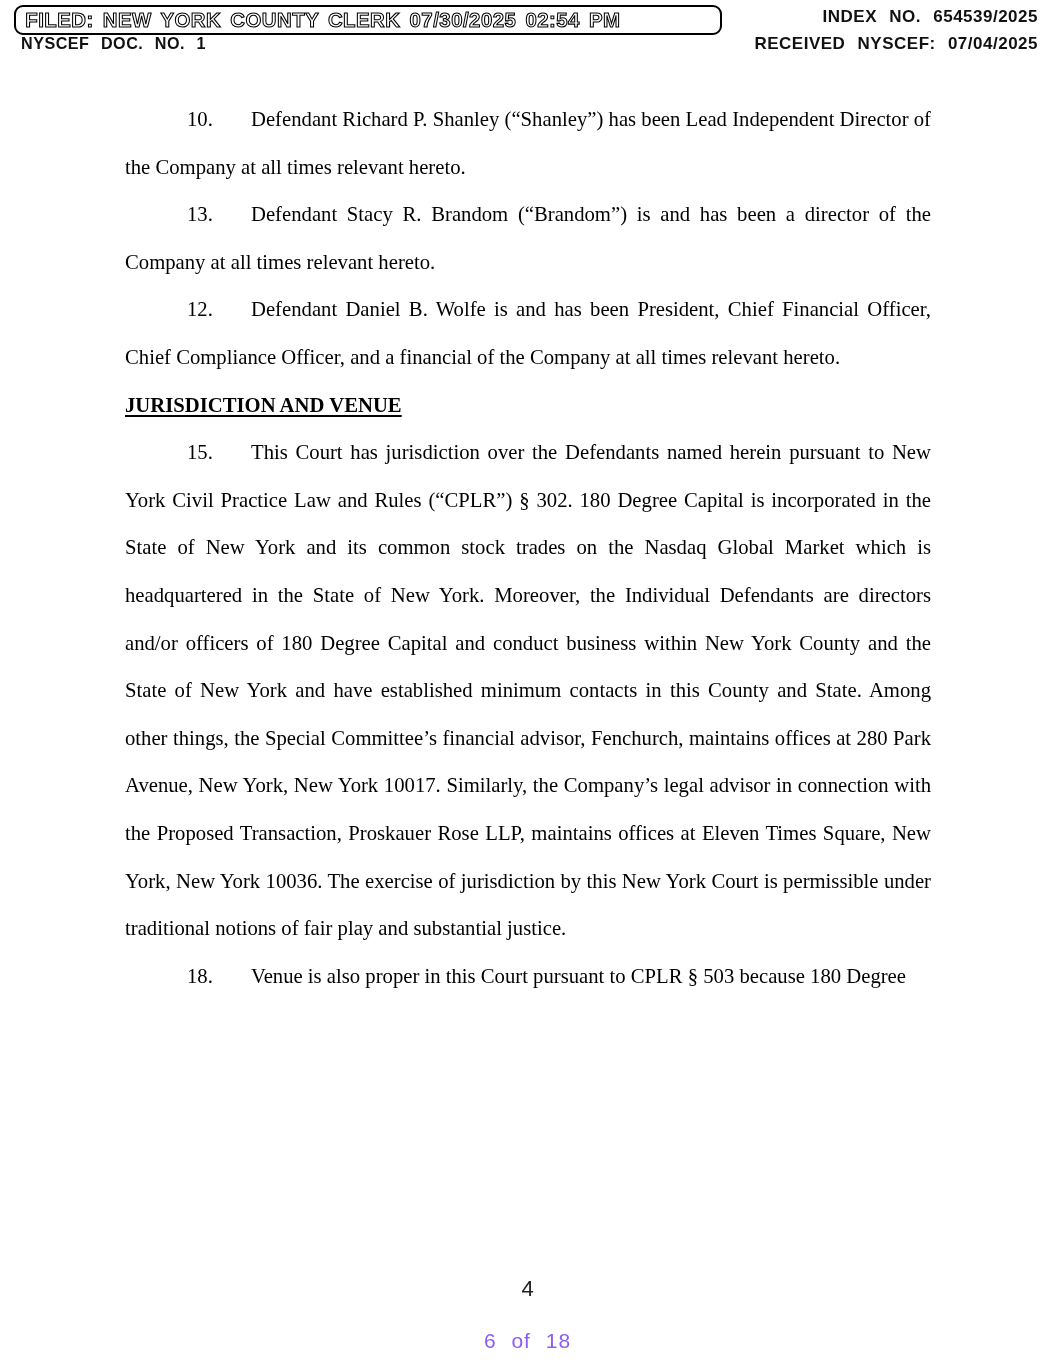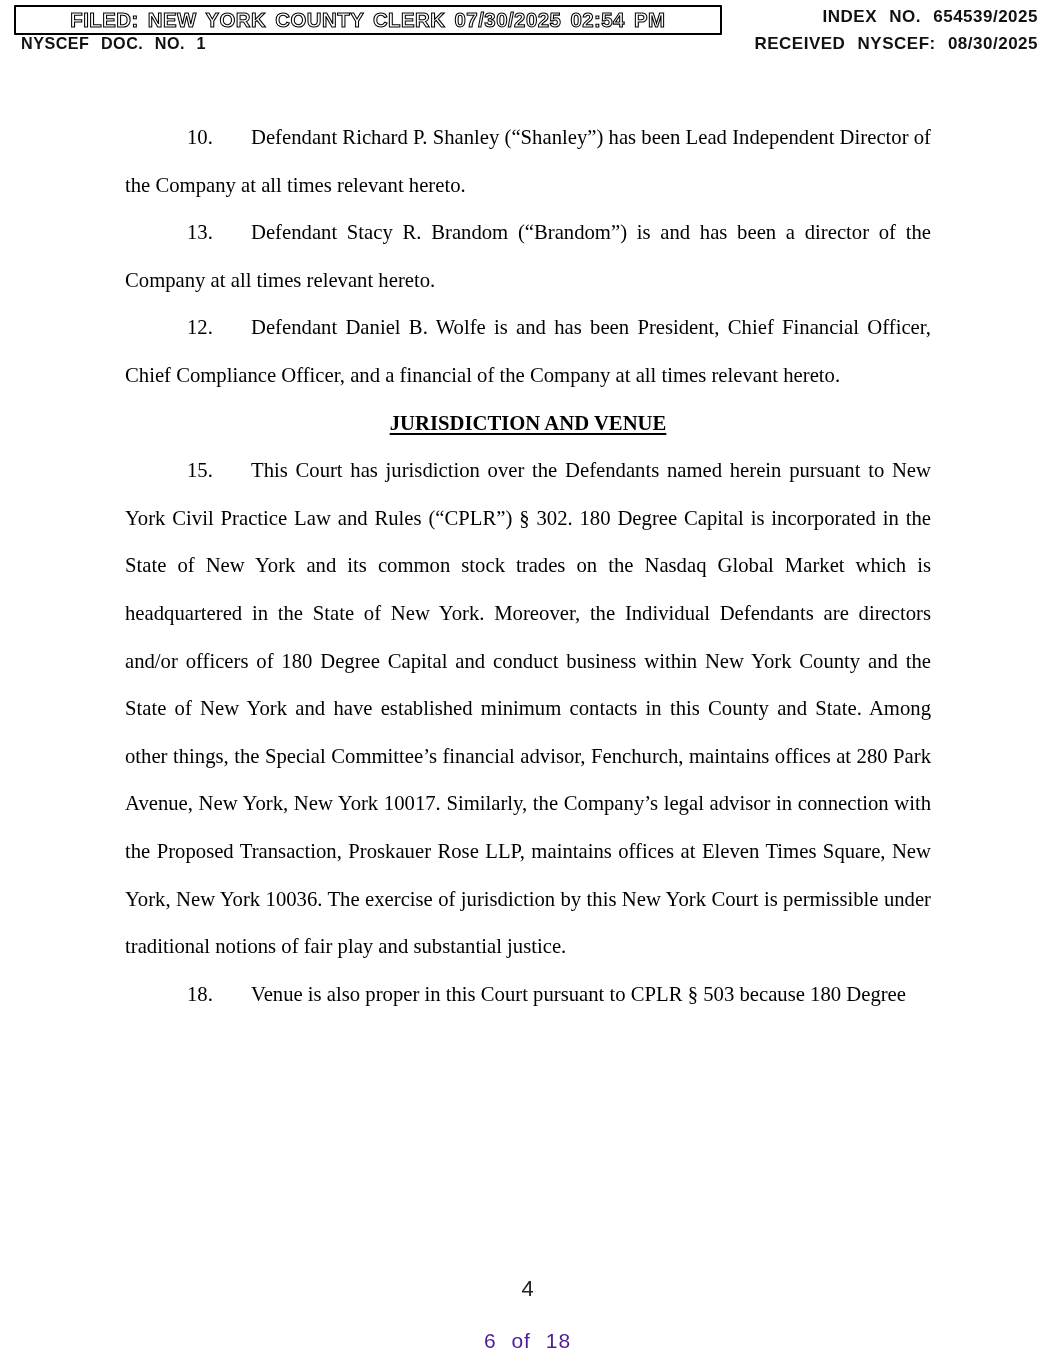--- a/index.html
+++ b/index.html
@@ -18,24 +18,23 @@
     font-family: "Liberation Sans", sans-serif;
     font-weight: 700;
     color: #111;
     white-space: nowrap;
   }
   .filed-box {
     position: absolute;
     left: 14px; top: 5px;
     width: 704px; height: 26px;
     border: 2px solid #000;
-    border-radius: 1px;
+    border-radius: 9px;
     display: flex;
     align-items: center;
-    justify-content: center;
     background: #fff;
   }
   .filed-text {
     font-size: 21px;
     letter-spacing: 0.5px;
     word-spacing: 3px;
     -webkit-text-stroke: 1.1px #000;
     color: #fff;
     transform: scaleX(0.97);
   }
@@ -59,33 +58,32 @@
     position: absolute;
     right: 17px; top: 34px;
     font-size: 17px;
     letter-spacing: 0.5px;
     word-spacing: 7px;
   }
 
   
   .doc-body {
     position: absolute;
-    left: 125px; top: 114px;
+    left: 125px; top: 96px;
     width: 806px;
     font-size: 20.7px;
     line-height: 47.6px;
     text-align: justify;
   }
   .doc-body p {
     margin: 0;
     text-indent: 62px;
   }
   .doc-body p.heading {
     text-indent: 0;
-    text-align: center;
     font-weight: bold;
   }
   .doc-body p.heading .underline {
     text-decoration: underline;
     text-decoration-thickness: 2px;
     text-underline-offset: 3px;
   }
   .pnum {
     display: inline-block;
     width: 64px;
@@ -102,32 +100,32 @@
     color: #222;
   }
   .nyscef-page {
     position: absolute;
     left: 0; right: 0; top: 1329px;
     text-align: center;
     font-family: "Liberation Sans", sans-serif;
     font-size: 21px;
     letter-spacing: 1px;
     word-spacing: 8px;
-    color: #4c1d95;
+    color: #8b5cf6;
   }
 </style>
 </head>
 <body>
 
 <div class="filed-box">
   <span class="hdr filed-text">FILED: NEW YORK COUNTY CLERK 07/30/2025 02:54 PM</span>
 </div>
 <div class="hdr doc-no">NYSCEF DOC. NO. 1</div>
 <div class="hdr index-no">INDEX NO. 654539/2025</div>
-<div class="hdr received">RECEIVED NYSCEF: 08/30/2025</div>
+<div class="hdr received">RECEIVED NYSCEF: 07/04/2025</div>
 
 <div class="doc-body">
     <p><span class="pnum">10.</span><span>Defendant Richard P. Shanley (“Shanley”) has been Lead Independent Director of the Company at all times relevant hereto.</span></p>
     <p><span class="pnum">13.</span><span>Defendant Stacy R. Brandom (“Brandom”) is and has been a director of the Company at all times relevant hereto.</span></p>
     <p><span class="pnum">12.</span><span>Defendant Daniel B. Wolfe is and has been President, Chief Financial Officer, Chief Compliance Officer, and a financial of the Company at all times relevant hereto.</span></p>
     <p class="heading"><span class="underline">JURISDICTION AND VENUE</span></p>
     <p><span class="pnum">15.</span><span>This Court has jurisdiction over the Defendants named herein pursuant to New York Civil Practice Law and Rules (“CPLR”) § 302.  180 Degree Capital is incorporated in the State of New York and its common stock trades on the Nasdaq Global Market which is headquartered in the State of New York.  Moreover, the Individual Defendants are directors and/or officers of 180 Degree Capital and conduct business within New York County and the State of New York and have established minimum contacts in this County and State.  Among other things, the Special Committee’s financial advisor, Fenchurch, maintains offices at 280 Park Avenue, New York, New York 10017.  Similarly, the Company’s legal advisor in connection with the Proposed Transaction, Proskauer Rose LLP, maintains offices at Eleven Times Square, New York, New York 10036.  The exercise of jurisdiction by this New York Court is permissible under traditional notions of fair play and substantial justice.</span></p>
     <p><span class="pnum">18.</span><span>Venue is also proper in this Court pursuant to CPLR § 503 because 180 Degree</span></p>
   </div>
 

